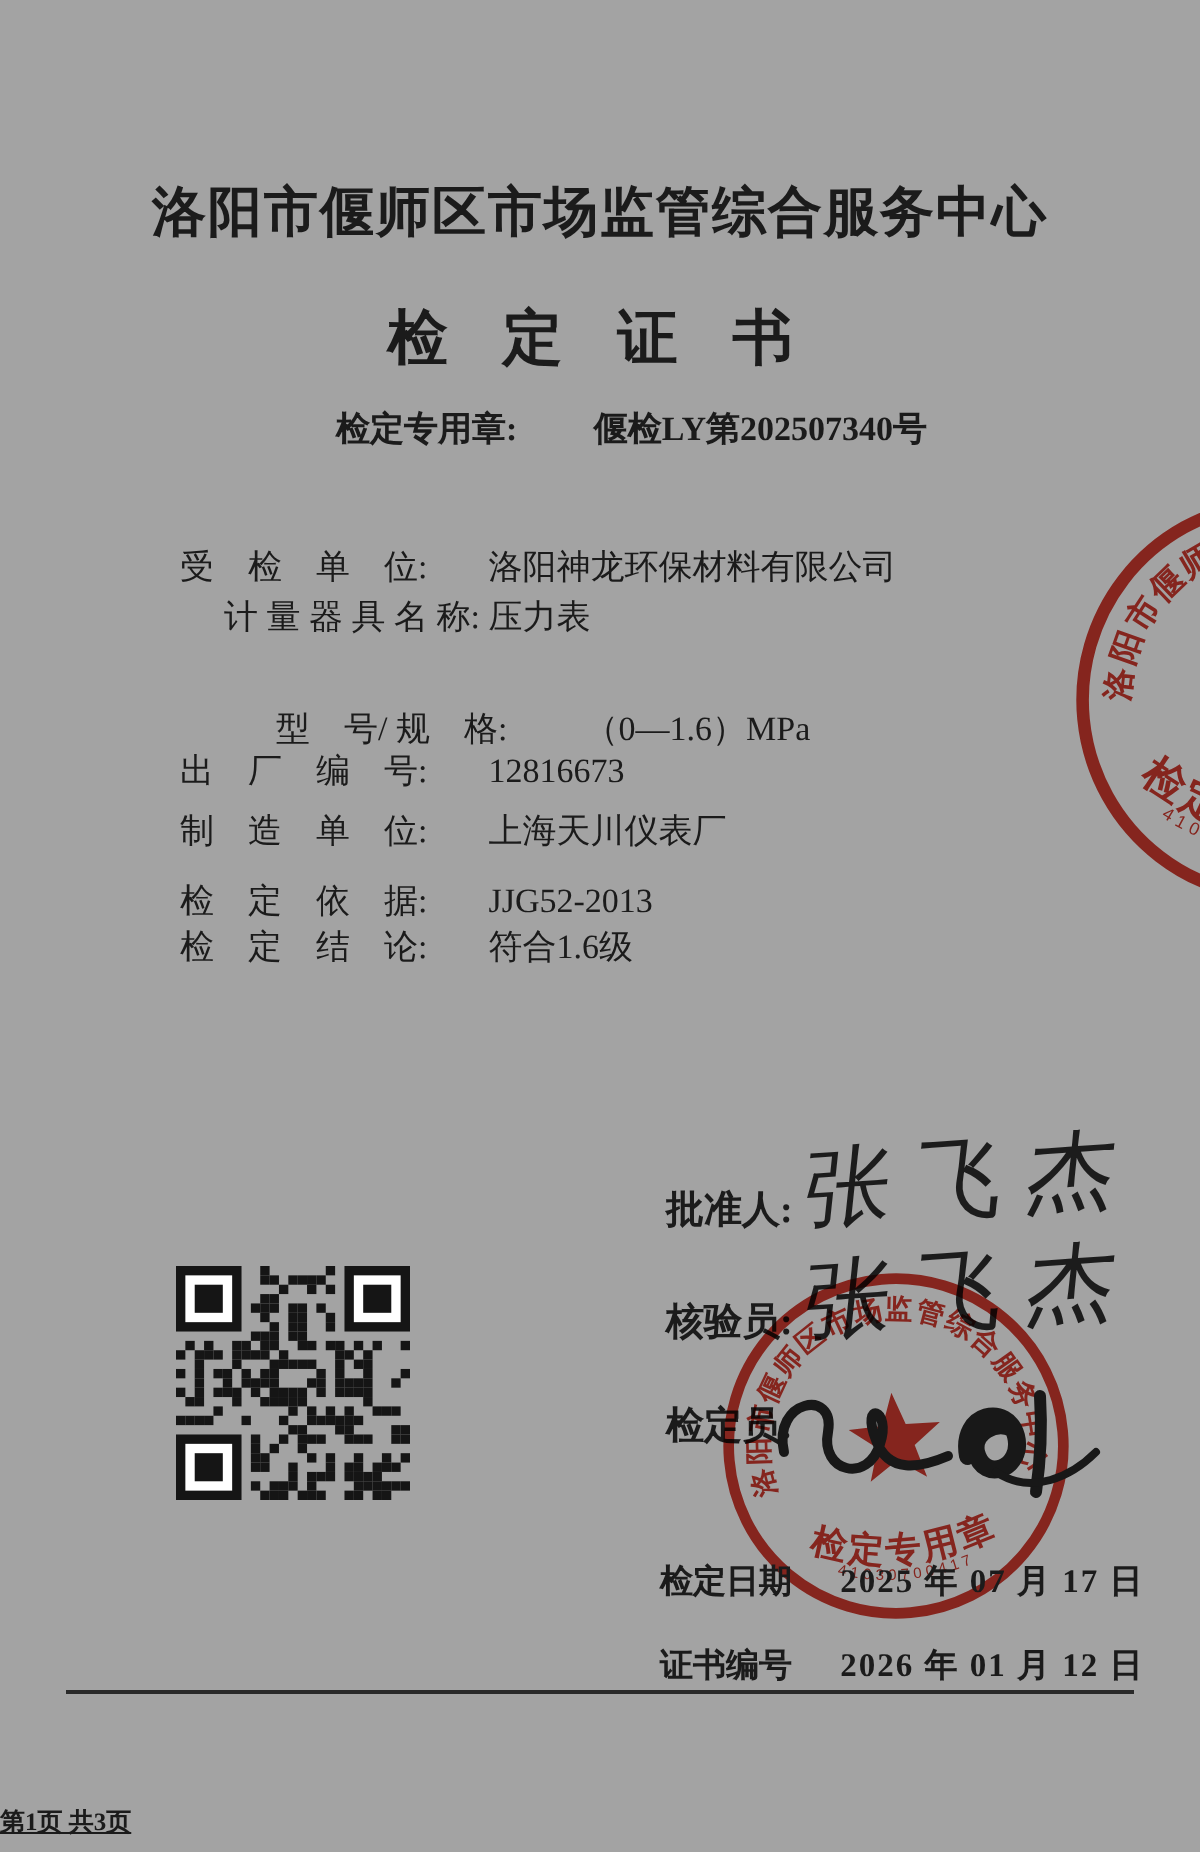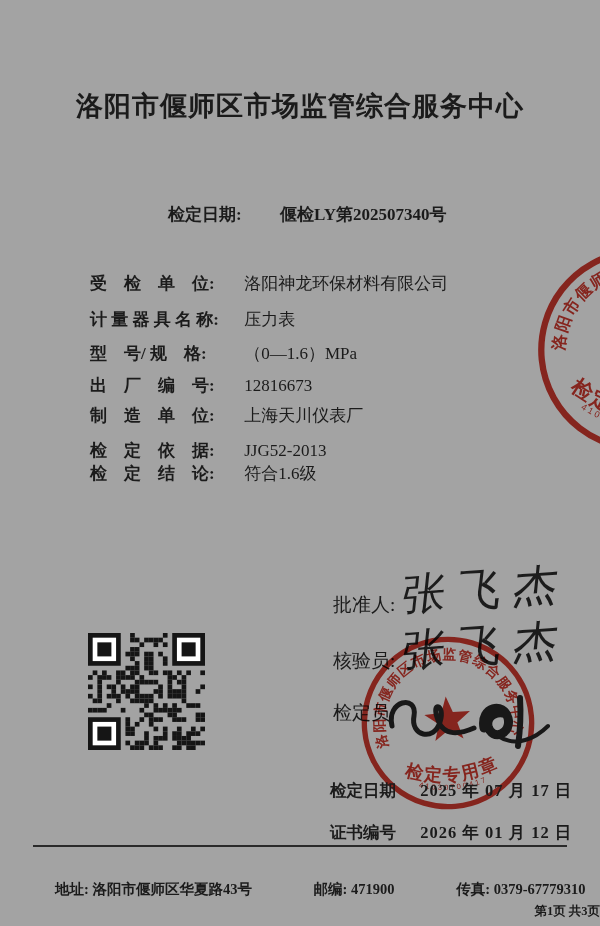--- a/index.html
+++ b/index.html
@@ -12,26 +12,26 @@
   .org-name{position:absolute;top:88px;left:0;width:100%;text-align:center;
     font-size:27px;font-weight:700;letter-spacing:1px;}
   .doc-title{position:absolute;top:149px;left:0;width:100%;text-align:center;
     font-size:30px;font-weight:700;letter-spacing:10px;}
   .cert-line{position:absolute;top:203px;left:168px;font-size:17px;}
   .cert-label{font-weight:700;}
   .cert-value{margin-left:34px;font-weight:600;}
   
   .fields{position:absolute;top:272px;left:90px;width:460px;}
   .field-row{position:absolute;left:0;font-size:17px;white-space:nowrap;}
-  .flabel{display:inline-block;width:150px;font-weight:700;}
+  .flabel{display:inline-block;width:150px;font-weight:400;}
   .fvalue{font-weight:400;}
-  .fr0{top:0px;}.fr1{top:36px;}.fr2{top:70px;}.fr3{top:102px;}
+  .fr0{top:0px;}.fr1{top:25px;text-align:right;}.fr2{top:81px;margin-left:48px;}.fr3{top:102px;}
   .fr4{top:132px;}.fr5{top:167px;}.fr6{top:190px;}
   
-  .sig-label{position:absolute;font-size:19px;font-weight:400;left:333px;}
+  .sig-label{position:absolute;font-size:19px;font-weight:700;left:333px;}
   .sl0{top:592px;}.sl1{top:648px;}.sl2{top:700px;}
   .sig-name{position:absolute;left:402px;font-size:44px;font-weight:400;
     letter-spacing:12px;color:#1c1c1c;white-space:nowrap;
     transform:rotate(-4deg) skewX(-10deg);transform-origin:left center;
     font-family:"Liberation Serif", serif;}
   .sn0{top:566px;}.sn1{top:622px;}
   .scribble{position:absolute;left:380px;top:692px;}
   
   .qr{position:absolute;left:88px;top:633px;width:117px;height:117px;}
   
@@ -52,32 +52,33 @@
   .footer-divider{position:absolute;top:845px;left:33px;width:534px;
     border-top:2px solid #2a2a2a;}
   .footer-line{position:absolute;left:55px;width:500px;font-size:14.5px;
     font-weight:700;white-space:nowrap;}
   .fl1{top:856px;}
   .fl2{top:880px;}
   .f-seg{margin-right:0px;}
   .gap1{margin-left:14px;}
   .gap2{margin-left:58px;}
   .gap3{margin-left:48px;}
-  .page-info{position:absolute;top:903px;left:0;width:100%;text-align:right;
-    font-size:12.5px;font-weight:600;}
+  .page-info{position:absolute;top:903px;left:0;width:100%;text-align:left;
+    font-size:12.5px;font-weight:600;text-decoration:underline;}
 </style>
 </head>
 <body>
 
 <div class="page">
 
   <div class="org-name">洛阳市偃师区市场监管综合服务中心</div>
+  <div class="doc-title">检 定 证 书</div>
 
   <div class="cert-line">
-    <span class="cert-label">检定日期:</span>
+    <span class="cert-label">检定专用章:</span>
     <span class="cert-value">偃检LY第202507340号</span>
   </div>
 
   <div class="fields">
     <div class="field-row fr0">
       <span class="flabel">受　检　单　位:</span>
       <span class="fvalue">洛阳神龙环保材料有限公司</span>
     </div>
     <div class="field-row fr1">
       <span class="flabel">计 量 器 具 名 称:</span>
@@ -370,23 +371,15 @@
   <div class="date-row dr0">
     <span>检定日期</span>
     <span class="date-value">2025 年 07 月 17 日</span>
   </div>
   <div class="date-row dr1">
     <span>证书编号</span>
     <span class="date-value">2026 年 01 月 12 日</span>
   </div>
 
   <div class="footer-divider"></div>
-  <div class="footer-line fl2">
-    <span class="f-seg">地址:</span>
-    <span class="f-seg">洛阳市偃师区华夏路43号</span>
-    <span class="f-seg gap2">邮编:</span>
-    <span class="f-seg">471900</span>
-    <span class="f-seg gap2">传真:</span>
-    <span class="f-seg">0379-67779310</span>
-  </div>
   <div class="page-info">第1页  共3页</div>
 
 </div>
 
 </body></html>

